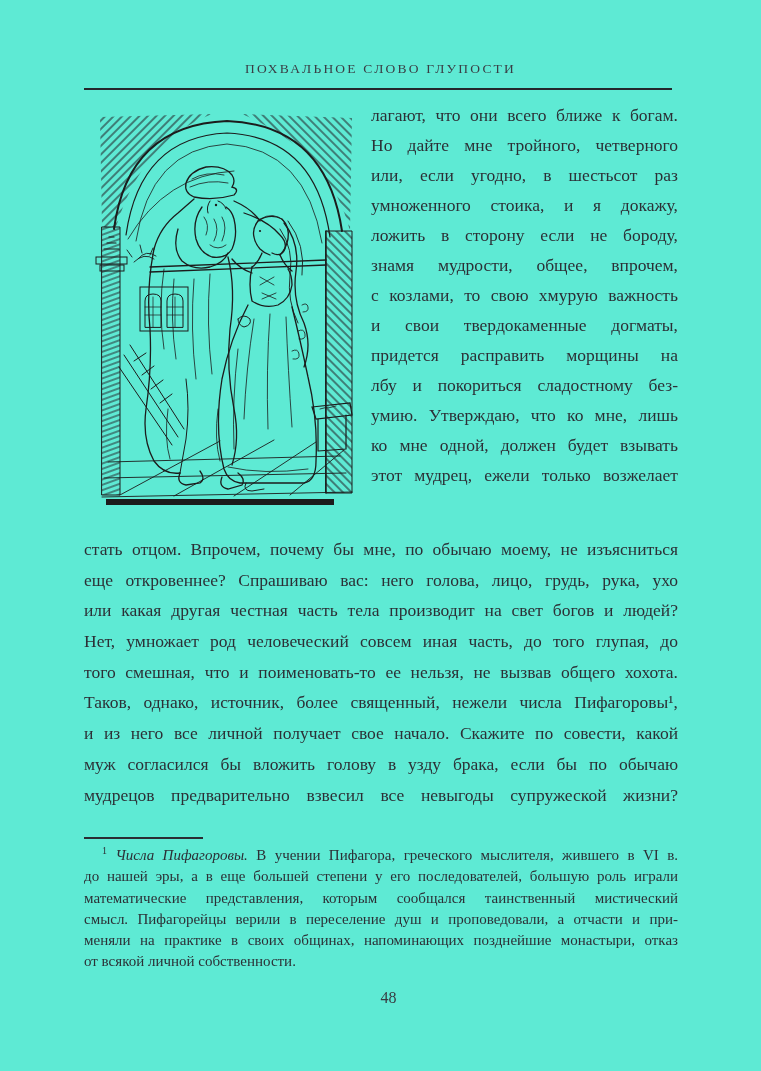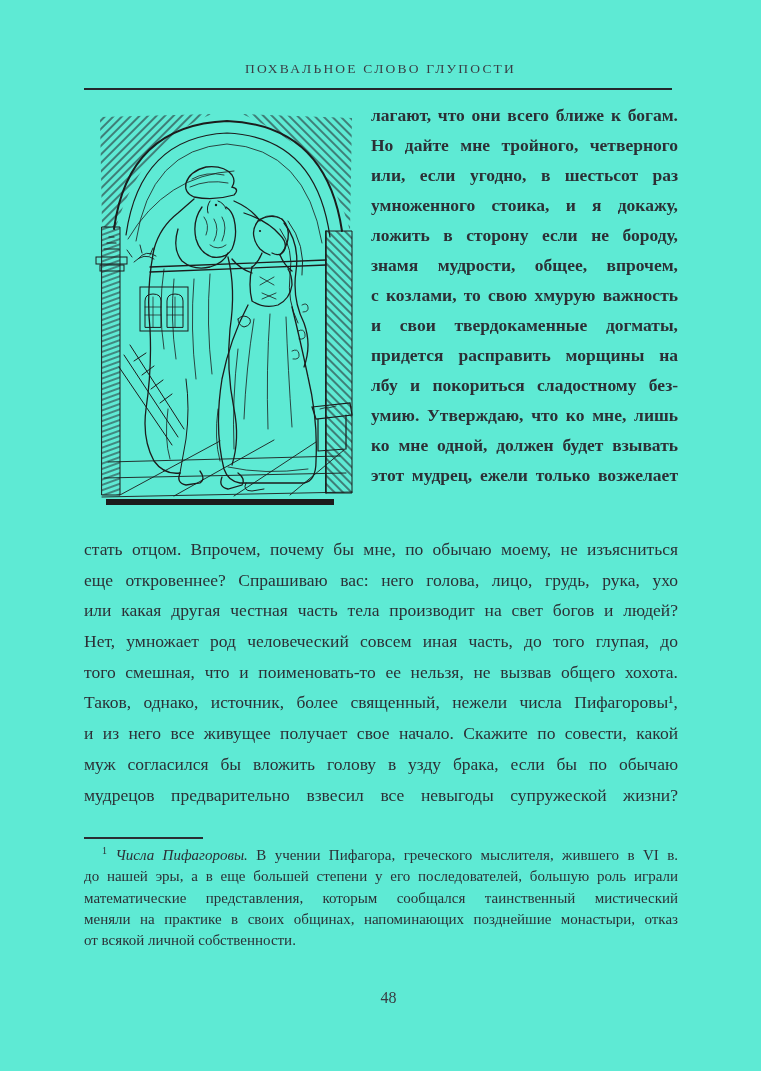--- a/index.html
+++ b/index.html
@@ -16,21 +16,21 @@
   }
   .header-rule {
     position:absolute; top:88px; left:84px; width:588px; height:2px;
     background:#24272c;
   }
   .illustration { position:absolute; left:94px; top:108px; width:266px; height:410px; }
   .illustration svg { display:block; width:100%; height:100%; }
 
   .tl { text-align:justify; text-align-last:justify; overflow:visible; }
 
-  .col-block { position:absolute; left:371px; top:100px; width:307px;font-weight:bold; }
+  .col-block { position:absolute; left:371px; top:100px; width:307px; }
   .col-block .tl { font-size:17.5px; line-height:30px; height:30px; }
 
   .full-block { position:absolute; left:84px; top:534px; width:594px; }
   .full-block .tl { font-size:17.5px; line-height:30.7px; height:30.7px; }
 
   .footnote-rule {
     position:absolute; left:84px; top:837px; width:119px; height:2px;
     background:#2a2d33;
   }
   .footnote-block { position:absolute; left:84px; top:845px; width:594px; }
@@ -171,34 +171,35 @@
     <div class="tl">этот мудрец, ежели только возжелает</div>
   </div>
 
   <div class="full-block">
     <div class="tl">стать отцом. Впрочем, почему бы мне, по обычаю моему, не изъясниться</div>
     <div class="tl">еще откровеннее? Спрашиваю вас: него голова, лицо, грудь, рука, ухо</div>
     <div class="tl">или какая другая честная часть тела производит на свет богов и людей?</div>
     <div class="tl">Нет, умножает род человеческий совсем иная часть, до того глупая, до</div>
     <div class="tl">того смешная, что и поименовать-то ее нельзя, не вызвав общего хохота.</div>
     <div class="tl">Таков, однако, источник, более священный, нежели числа Пифагоровы¹,</div>
-    <div class="tl">и из него все живущее получает свое начало. Скажите по совести, какой</div>
+    <div class="tl">и из него все личной получает свое начало. Скажите по совести, какой</div>
     <div class="tl">муж согласился бы вложить голову в узду брака, если бы по обычаю</div>
     <div class="tl">мудрецов предварительно взвесил все невыгоды супружеской жизни?</div>
   </div>
 
   <div class="footnote-rule"></div>
 
   <div class="footnote-block">
     <div class="tl fn-first">
       <span class="fn-sup">1</span>
       <span class="fn-term">Числа Пифагоровы.</span>
       <span> В учении Пифагора, греческого мыслителя, жившего в VI в.</span>
     </div>
     <div class="tl">до нашей эры, а в еще большей степени у его последователей, большую роль играли</div>
     <div class="tl">математические представления, которым сообщался таинственный мистический</div>
+    <div class="tl">смысл. Пифагорейцы верили в переселение душ и проповедовали, а отчасти и при-</div>
     <div class="tl">меняли на практике в своих общинах, напоминающих позднейшие монастыри, отказ</div>
     <div class="tl fn-last">от всякой личной собственности.</div>
   </div>
 
   <div class="page-number">48</div>
 
 </div>
 
 </body></html>

